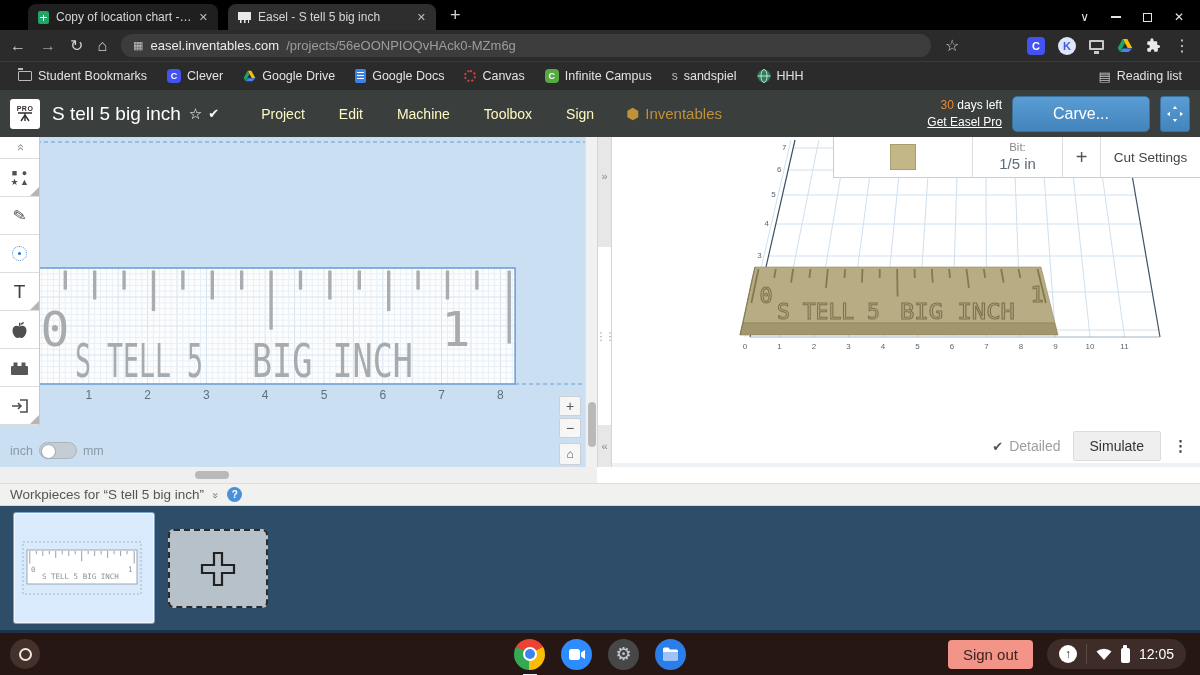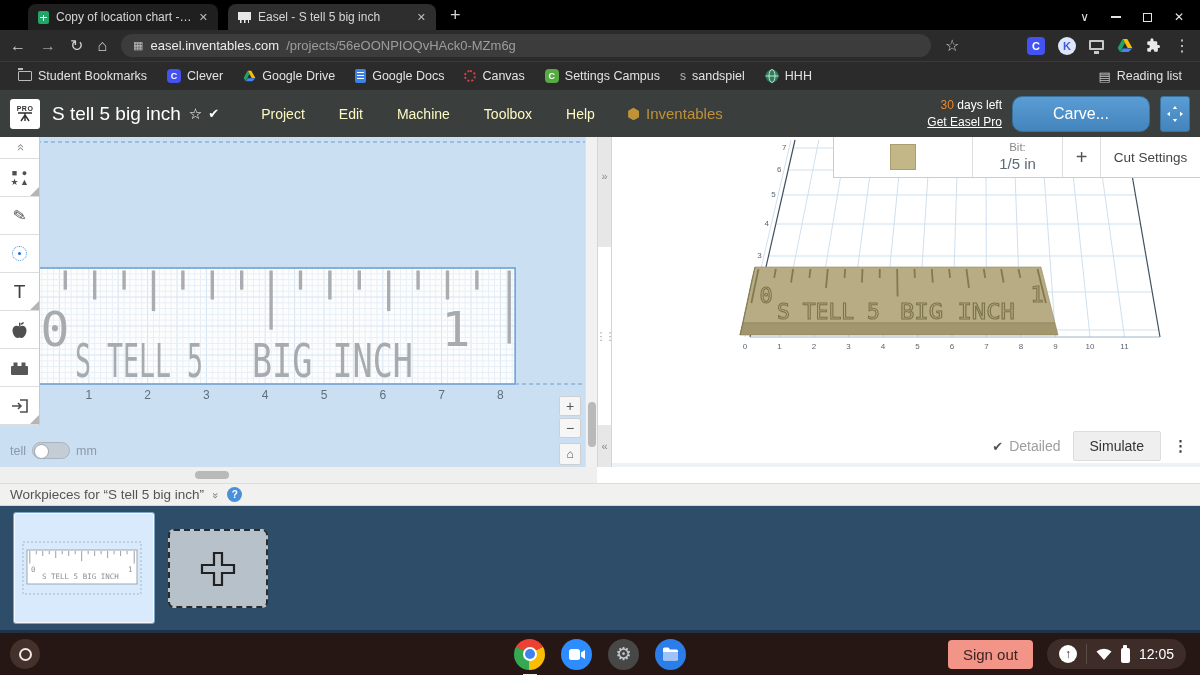--- a/index.html
+++ b/index.html
@@ -60,21 +60,21 @@
   #project-title { color:#fff; font-size:19px; margin-left:12px; }
   .title-star { color:#fff; font-size:15px; margin-left:8px; }
   .title-check { color:#fff; font-size:13px; margin-left:6px; }
   #easel-menus { display:flex; gap:34px; margin-left:42px; color:#fef9c3; font-size:14px; }
   #inventables-brand { display:flex; align-items:center; gap:6px; margin-left:32px; color:#c09238; font-size:15px; }
   #inventables-brand .hex { font-size:15px; }
   #easel-header .right { margin-left:auto; display:flex; align-items:center; gap:10px; }
   #trial { text-align:right; font-size:12px; color:#fff; line-height:1.35; }
   #trial .num { color:#e8872e; }
   #trial a { color:#fff; }
-  #carve-btn { width:138px; height:36px; background:linear-gradient(#5a9cd4,#4384bc); border:1px solid #39719f; border-radius:10px; color:#fff; font-size:16px; display:flex; align-items:center; justify-content:center; }
+  #carve-btn { width:138px; height:36px; background:linear-gradient(#5a9cd4,#4384bc); border:1px solid #39719f; border-radius:5px; color:#fff; font-size:16px; display:flex; align-items:center; justify-content:center; }
   #jog-btn { width:30px; height:36px; background:linear-gradient(#5a9cd4,#4384bc); border:1px solid #39719f; border-radius:3px; display:flex; align-items:center; justify-content:center; }
 
   
   #main { height:330px; display:flex; }
   #left-pane { width:597px; position:relative; background:#cadff2; }
   #design-svg { position:absolute; left:0; top:0; }
 
   #tool-col { position:absolute; left:0; top:0; width:40px; background:#fff; border-right:1px solid #c9c9c9; z-index:3; }
   .tool-box { height:38px; border-bottom:1px solid #ddd; display:flex; align-items:center; justify-content:center; position:relative; background:#fff; }
   .tool-box.small { height:22px; }
@@ -228,21 +228,21 @@
   <div class="bm">
     <span class="docs-ico"></span>
     <span>Google Docs</span>
   </div>
   <div class="bm">
     <span class="canvas-ico"></span>
     <span>Canvas</span>
   </div>
   <div class="bm">
     <span class="badge ic-ico" style="width:14px;height:14px;font-size:9px;">C</span>
-    <span>Settings Campus</span>
+    <span>Infinite Campus</span>
   </div>
   <div class="bm">
     <span class="sandspiel-ico">s</span>
     <span>sandspiel</span>
   </div>
   <div class="bm">
     <svg width="14" height="14" viewBox="0 0 14 14">
         <circle cx="7" cy="7" r="6.5" fill="#2e7d5b"></circle>
         <ellipse cx="7" cy="7" rx="3" ry="6.5" fill="none" stroke="#bfe3d2" stroke-width="1"></ellipse>
         <line x1="0.5" y1="7" x2="13.5" y2="7" stroke="#bfe3d2" stroke-width="1"></line>
@@ -264,21 +264,21 @@
       </svg>
   </div>
   <span id="project-title">S tell 5 big inch</span>
   <span class="title-star">☆</span>
   <span class="title-check">✔</span>
   <div id="easel-menus">
     <span>Project</span>
     <span>Edit</span>
     <span>Machine</span>
     <span>Toolbox</span>
-    <span>Help</span>
+    <span>Sign</span>
   </div>
   <div id="inventables-brand">
     <span class="hex">⬢</span>
     <span>Inventables</span>
   </div>
   <div class="right">
     <div id="trial">
       <div><span class="num">30</span><span> days left</span></div>
       <a href="#">Get Easel Pro</a>
     </div>
@@ -477,21 +477,21 @@
             <rect x="11.5" y="2.5" width="4" height="4" fill="#575757"></rect>
           </svg>
       </div>
       <div class="tool-box fold">
         <svg width="18" height="16" viewBox="0 0 18 16">
             <path d="M9 2 h7 v12 h-7 M1 8 h9 M7 5 l3 3 -3 3" stroke="#4f4f4f" stroke-width="1.6" fill="none"></path>
           </svg>
       </div>
     </div>
     <div id="unit-toggle">
-      <span>tell</span>
+      <span>inch</span>
       <span class="switch"></span>
       <span>mm</span>
     </div>
     <div id="zoom-col">
       <div class="zbtn">+</div>
       <div class="zbtn">−</div>
       <div class="zbtn home">⌂</div>
     </div>
     <div id="v-scroll">
         <div id="v-thumb"></div>

